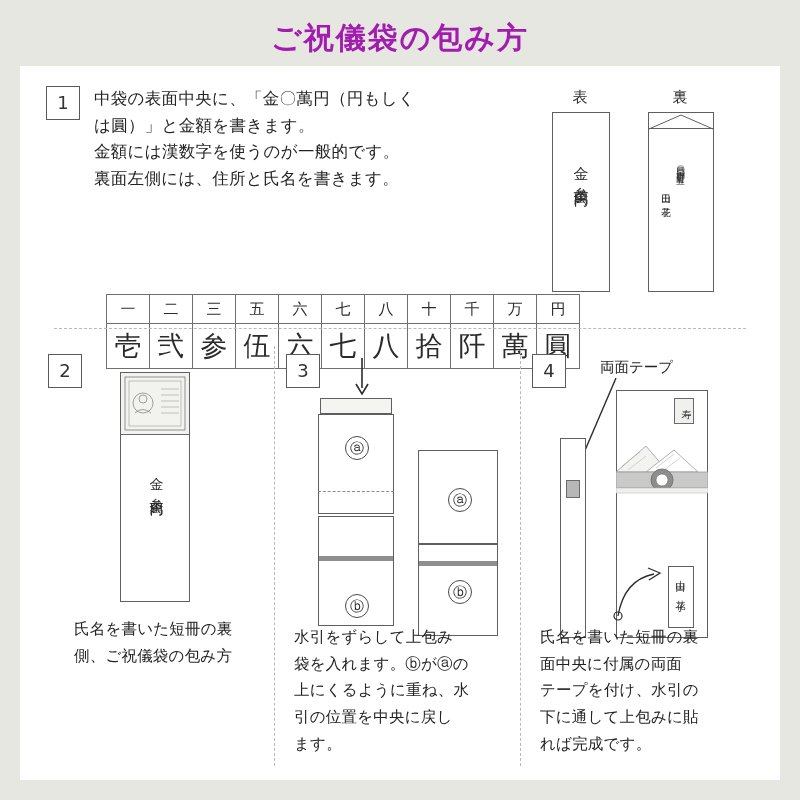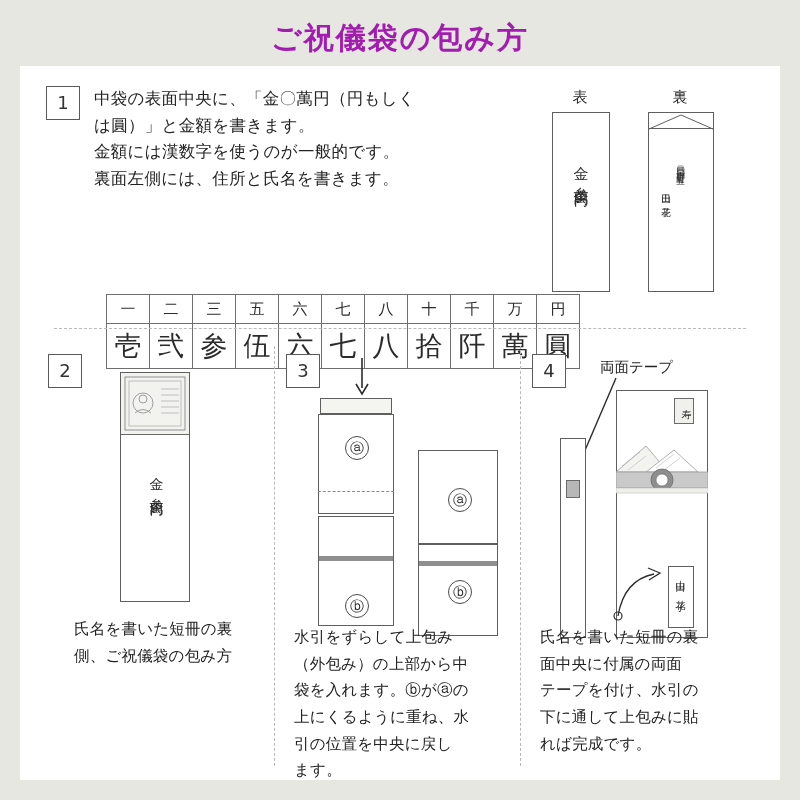--- a/index.html
+++ b/index.html
@@ -259,21 +259,20 @@
     <div class="circ" style="left:325px; top:528px; width:22px; height:22px;">ⓑ</div>
 
     <div class="env" style="left:398px; top:384px; width:80px; height:94px;"></div>
     <div class="circ" style="left:428px; top:422px; width:22px; height:22px;">ⓐ</div>
     <div class="env" style="left:398px; top:478px; width:80px; height:92px;"></div>
     <div class="line" style="left:399px; top:495px; width:78px; height:5px; background:#8f8f8f;"></div>
     <div class="circ" style="left:428px; top:514px; width:22px; height:22px;">ⓑ</div>
 
     <div class="txt-small" style="left:274px; top:558px; width:215px;">
       <div>水引をずらして上包み</div>
-      <div>（外包み）の上部から中</div>
       <div>袋を入れます。ⓑがⓐの</div>
       <div>上にくるように重ね、水</div>
       <div>引の位置を中央に戻し</div>
       <div>ます。</div>
     </div>
 
     <div class="badge" style="left:512px; top:288px;">4</div>
 
     <div class="note-label" style="left:580px; top:292px;">両面テープ</div>
     <svg style="position:absolute; left:546px; top:310px;" width="54" height="110">

